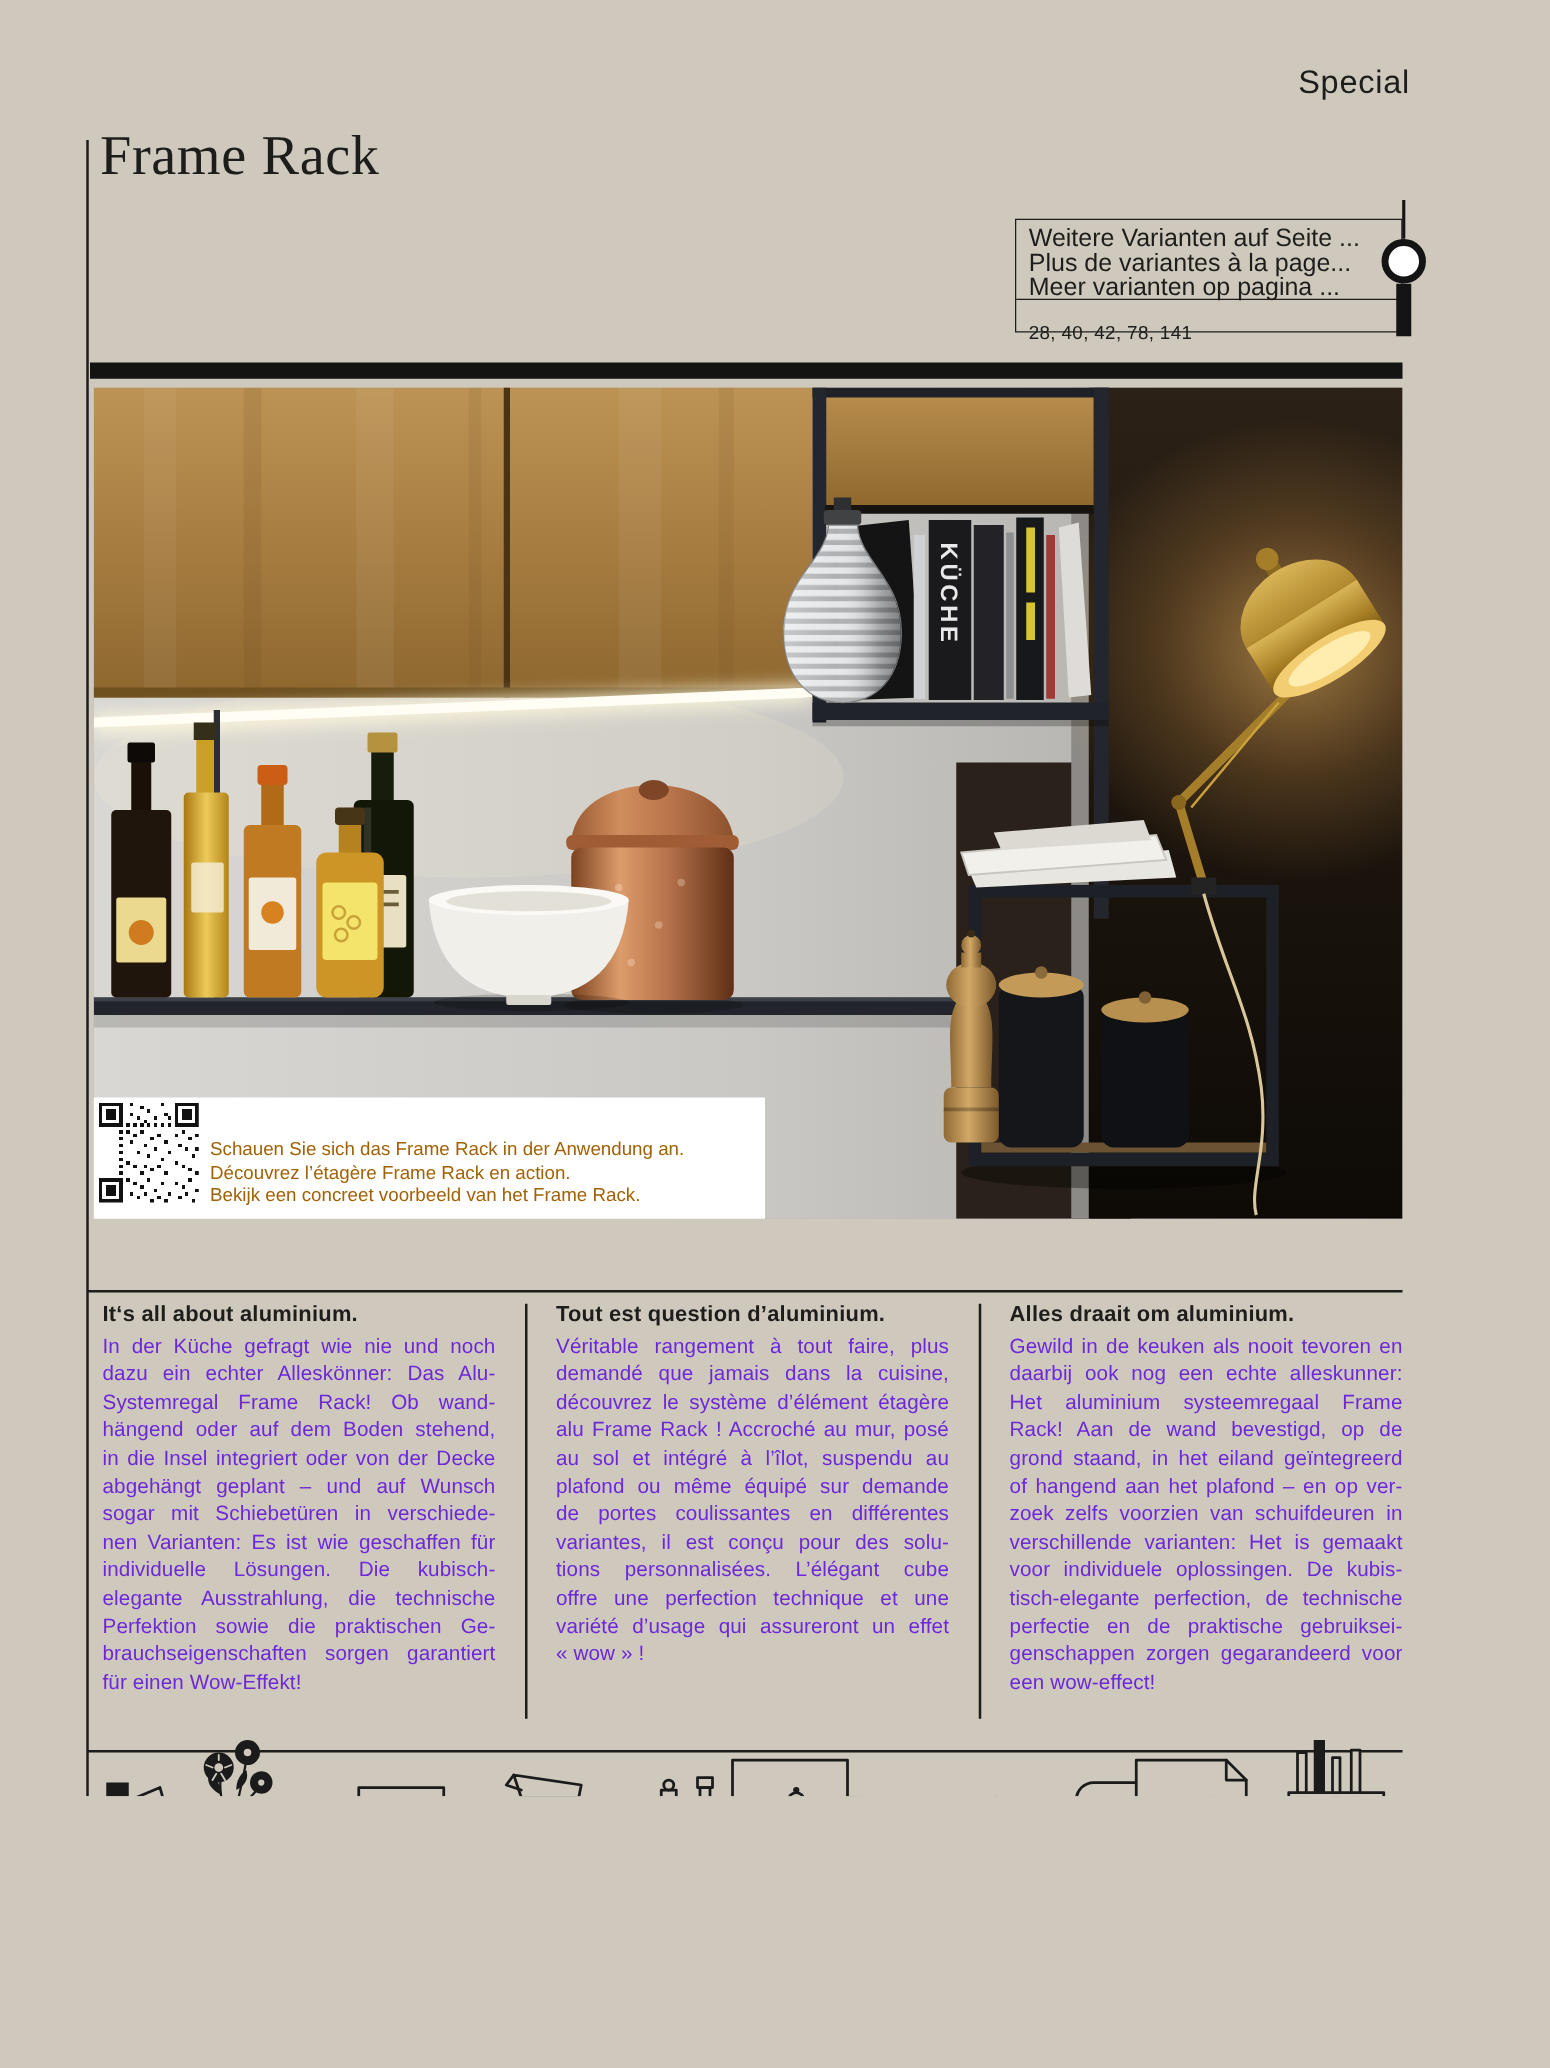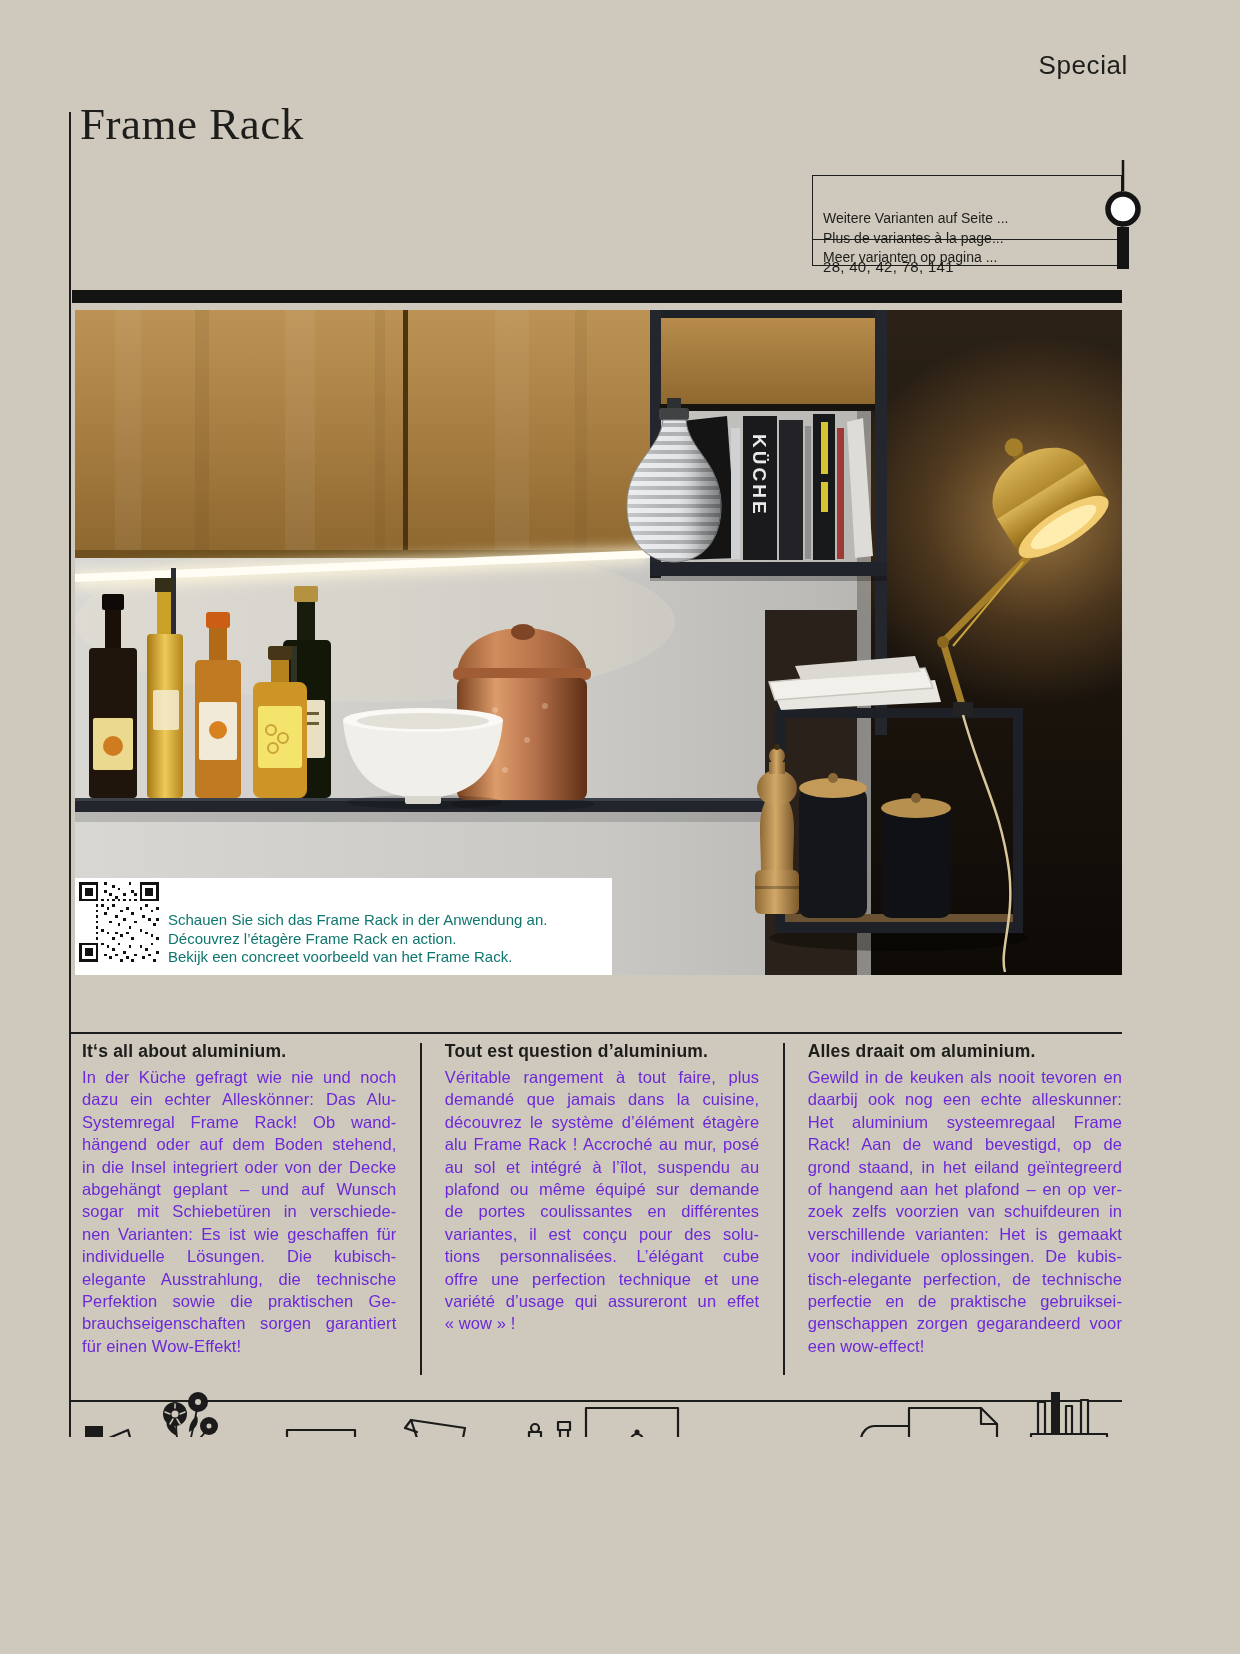--- a/index.html
+++ b/index.html
@@ -19,41 +19,41 @@
   }
   .title {
     position:absolute; left:80px; top:98px; margin:0;
     font-family:"Liberation Serif", serif; font-weight:400;
     font-size:45px; letter-spacing:.5px;
   }
   .variants {
     position:absolute; left:812px; top:175px; width:310px; height:91px;
     border:1.5px solid #1d1d1b; box-sizing:border-box;
   }
-  .v-lines { padding:6px 10px 0 10px; font-size:14px; line-height:19.5px;margin-top:27px; }
+  .v-lines { padding:6px 10px 0 10px; font-size:20px; line-height:19.5px; }
   .v-div { position:absolute; left:0; right:0; top:63px; border-top:1.5px solid #1d1d1b; }
   .v-pages { position:absolute; left:10px; top:82px; font-weight:normal; font-size:15px; letter-spacing:.3px; }
   .magnifier { position:absolute; right:-25px; top:-16px; width:46px; height:114px; }
   .topbar {
     position:absolute; left:72px; top:290px; width:1050px; height:13px;
     background:#141412;
   }
   .photo {
     position:absolute; left:75px; top:310px; width:1047px; height:665px;
     background:#b9b8b5;
   }
   .photo svg.scene { display:block; width:1047px; height:665px; }
   .qrbox {
     position:absolute; left:0; bottom:0; width:537px; height:97px;
     background:#ffffff;
   }
   .qr { position:absolute; left:4px; top:4px; width:80px; height:80px; }
   .qr-captions {
     position:absolute; left:93px; top:33px;
-    font-size:15px; line-height:18.7px; color:#0f766e;
+    font-size:15px; line-height:18.7px; color:#a16207;
   }
   .cols-rule { position:absolute; left:70px; top:1032px; width:1052px; height:1.5px; background:#1d1d1b; }
   .cols { position:absolute; left:70px; top:1041px; width:1052px; display:flex; align-items:flex-start;gap:12px; }
   .col { width:327px; }
   .col:first-child { margin-left:12px; }
   .col h3 { margin:0 0 4px 0; font-size:17.5px; letter-spacing:.2px; font-weight:bold; }
   .col-sep { width:1.5px; height:332px; background:#1d1d1b; margin:2px 11px 0 12px; }
   .colbody .tline {
     font-size:16.5px; line-height:22.4px; letter-spacing:.1px; color:#6d28d9;
     text-align:justify; text-align-last:justify;

